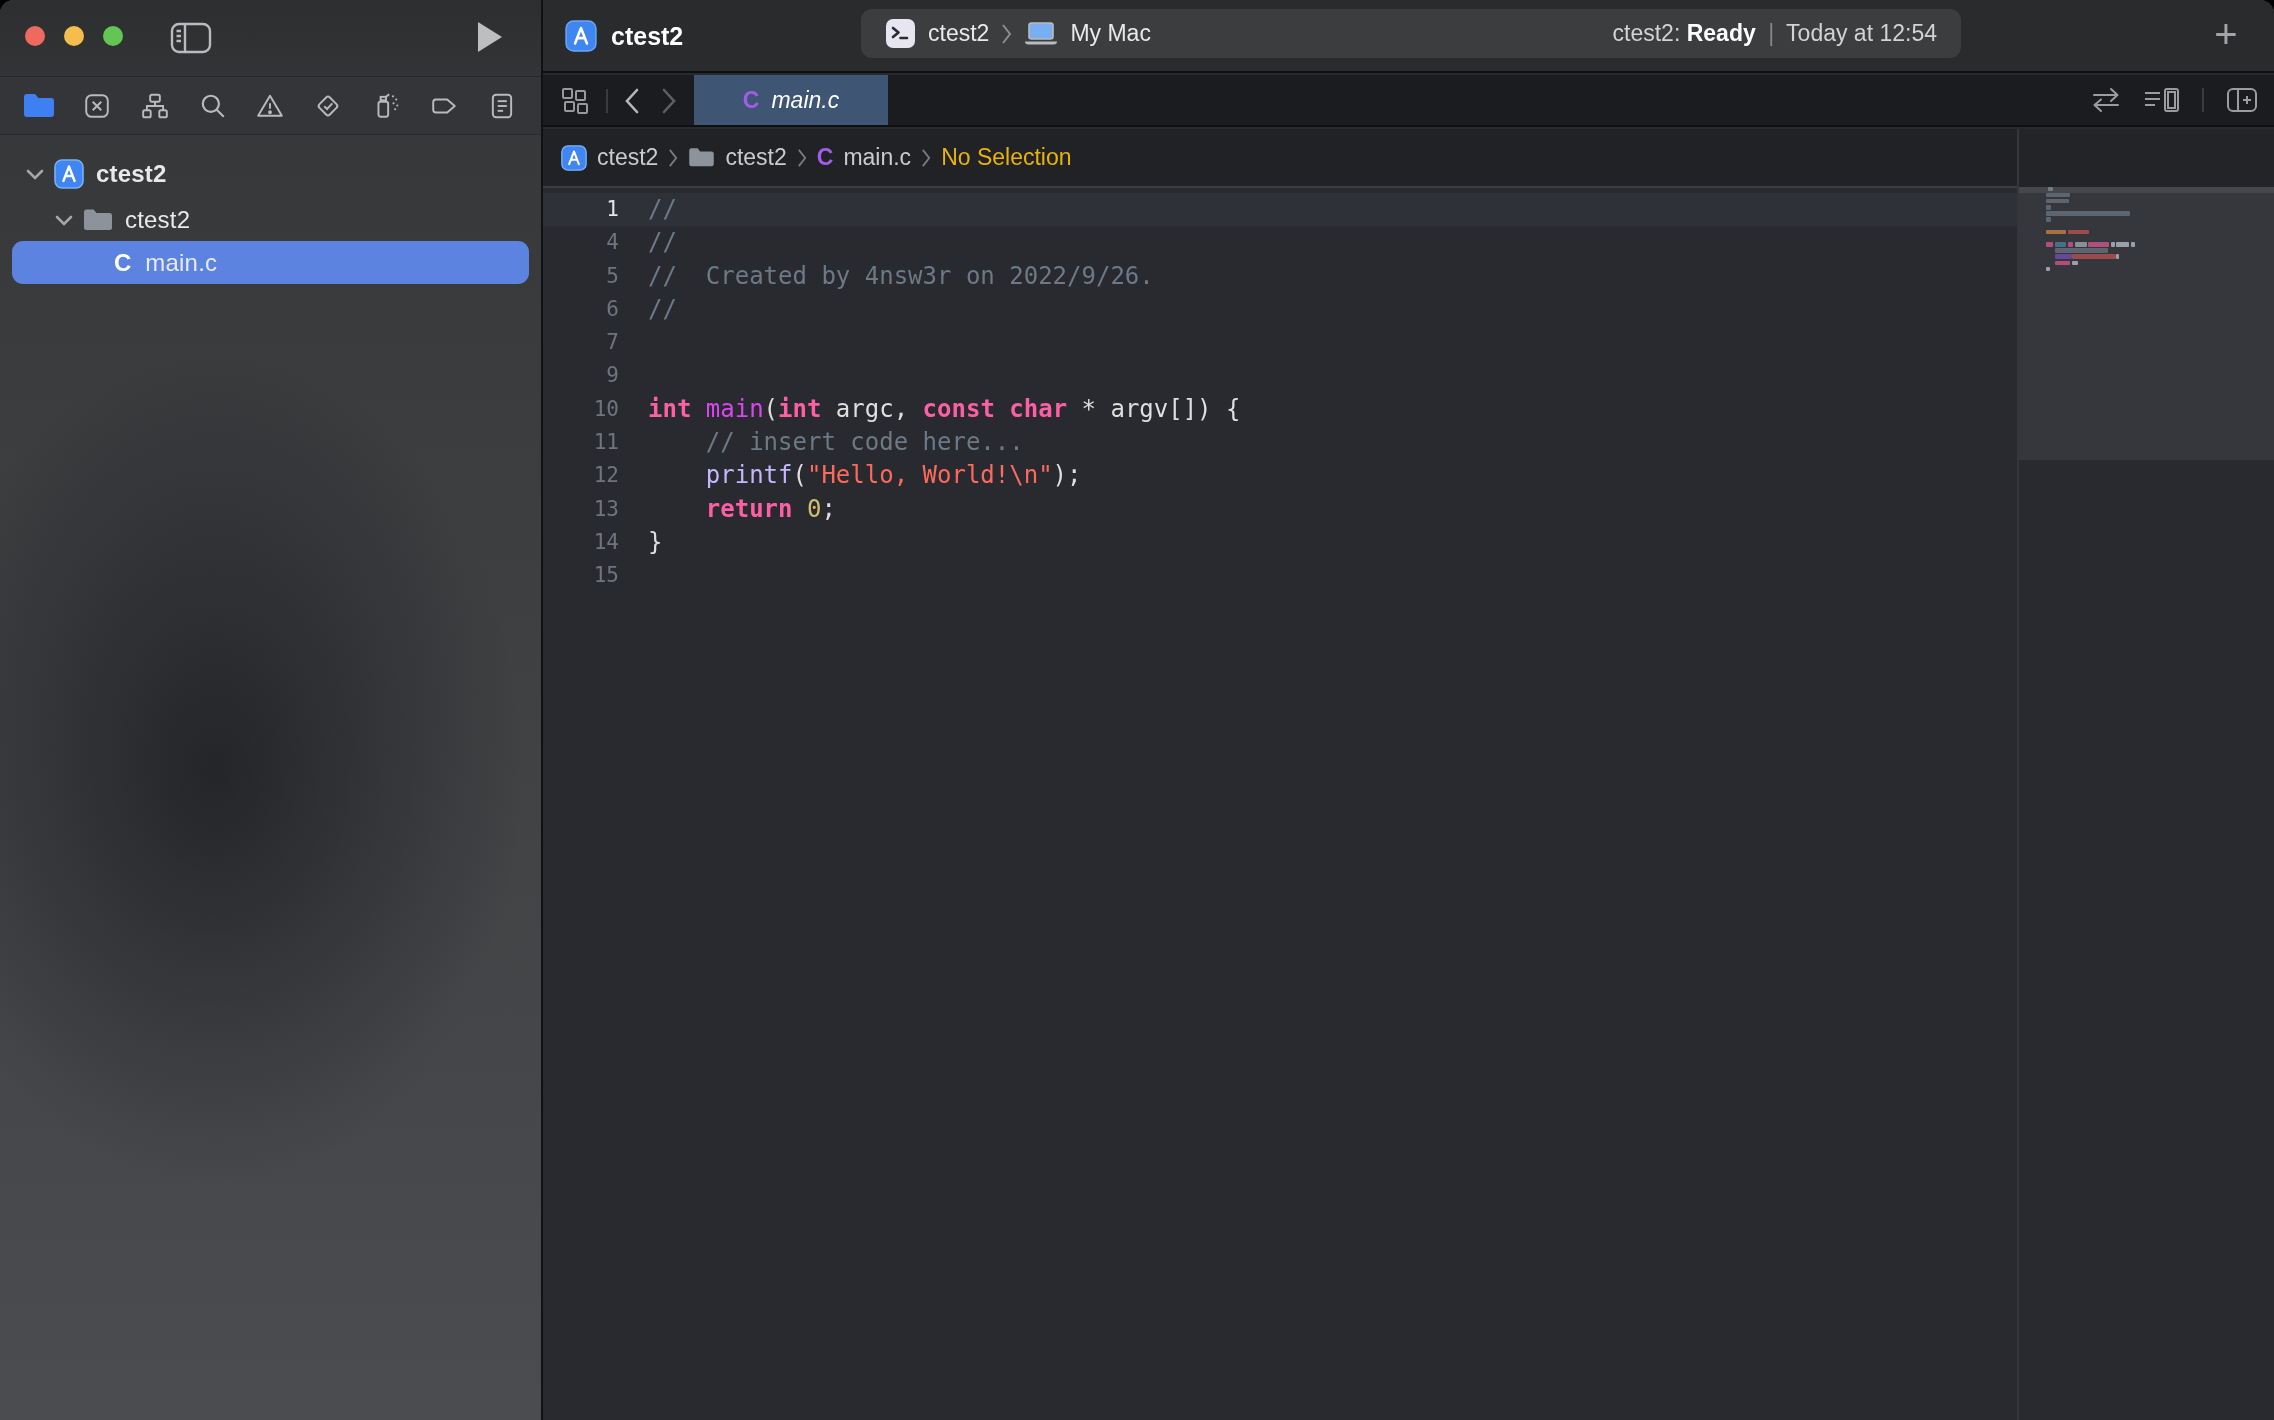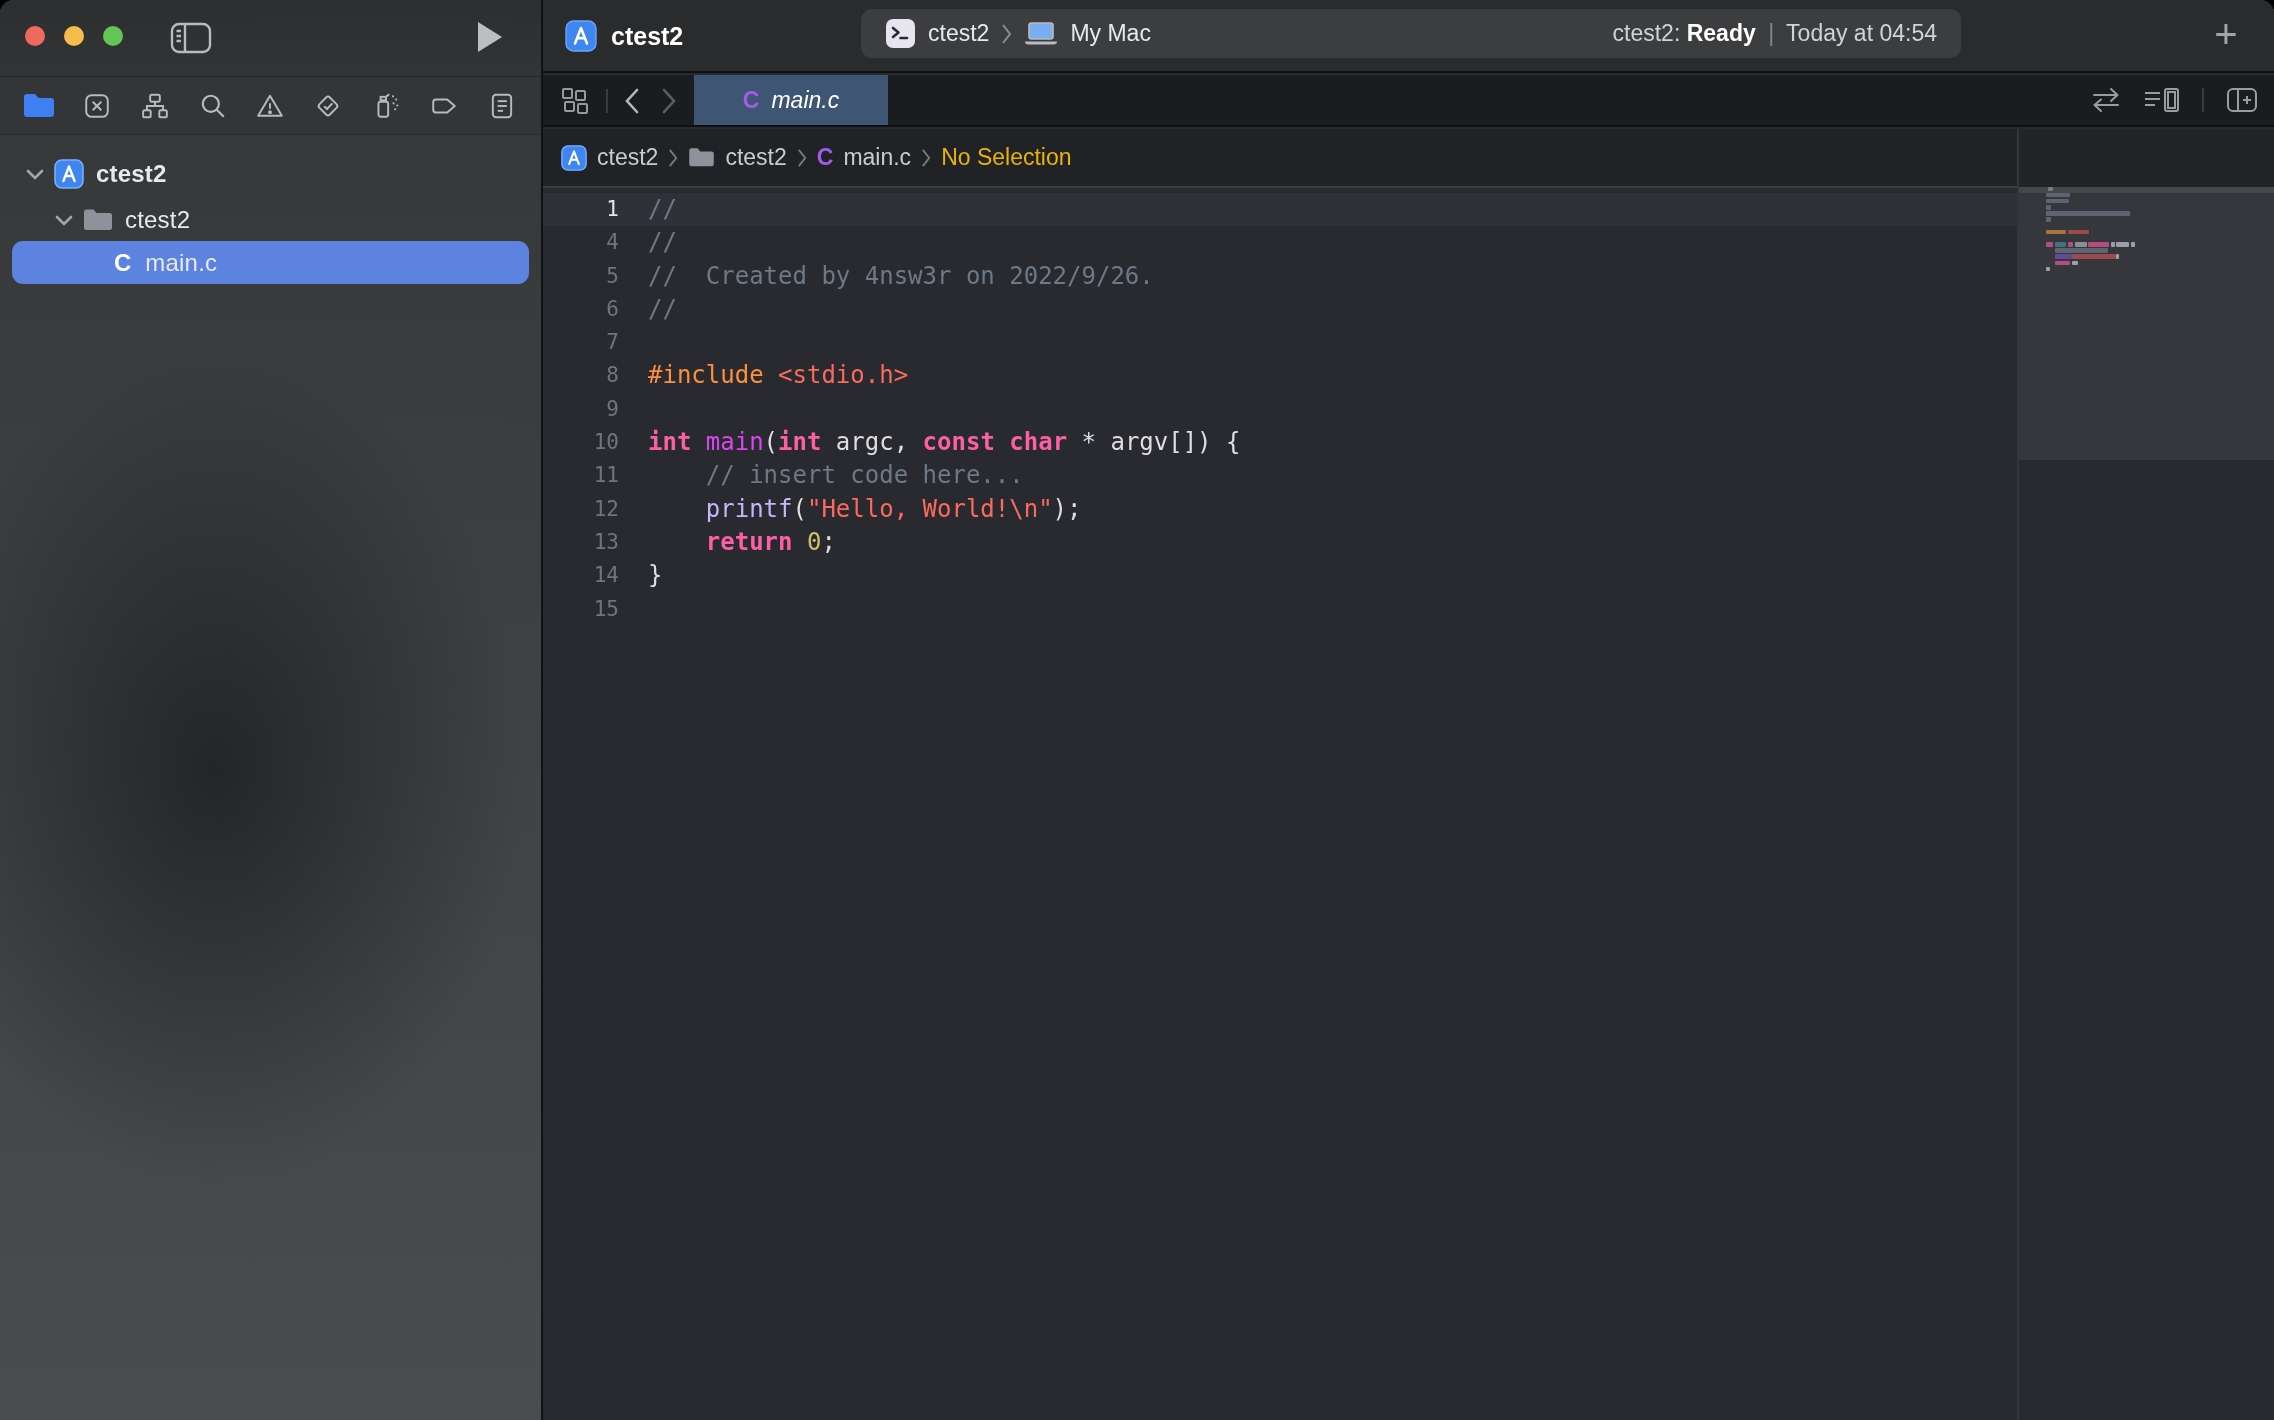--- a/index.html
+++ b/index.html
@@ -240,21 +240,21 @@
           <svg width="34" height="24" viewBox="0 0 34 24">
               <rect x="5" y="1" width="24" height="16" rx="2.5" fill="#79aef0" stroke="#b9bbbf" stroke-width="1.6"></rect>
               <path d="M1 19.5 h32 q0 3-3.5 3 h-25 q-3.5 0-3.5-3 z" fill="#b9bbbf"></path>
             </svg>
         </span>
         <span>My Mac</span>
         <span class="pill-status">
           <span>ctest2:</span>
           <b>Ready</b>
           <span class="bar">|</span>
-          <span>Today at 04:54</span>
+          <span>Today at 12:54</span>
         </span>
       </div>
 
       <div class="lib-btn">+</div>
     </div>
 
     <div class="tabbar">
       <div class="tab-overview">
         <svg width="28" height="28" viewBox="0 0 28 28" fill="none" stroke="#97999c" stroke-width="2">
           <rect x="2" y="2" width="9" height="9" rx="1"></rect>
@@ -339,21 +339,20 @@
       <span class="last">No Selection</span>
     </div>
 
     <div class="editor">
       <div id="code-lines">
           <div class="code-line current"><span class="ln">1</span><span class="code"><span class="tok-comment">//</span></span></div>
           <div class="code-line"><span class="ln">4</span><span class="code"><span class="tok-comment">//</span></span></div>
           <div class="code-line"><span class="ln">5</span><span class="code"><span class="tok-comment">//  Created by 4nsw3r on 2022/9/26.</span></span></div>
           <div class="code-line"><span class="ln">6</span><span class="code"><span class="tok-comment">//</span></span></div>
           <div class="code-line"><span class="ln">7</span><span class="code"></span></div>
-          <div class="code-line"><span class="ln">8</span><span class="code"><span class="tok-preproc">#include </span><span class="tok-string">&lt;stdio.h&gt;</span></span></div>
           <div class="code-line"><span class="ln">9</span><span class="code"></span></div>
           <div class="code-line"><span class="ln">10</span><span class="code"><span class="tok-keyword">int</span><span class="tok-plain"> </span><span class="tok-funcdecl">main</span><span class="tok-plain">(</span><span class="tok-keyword">int</span><span class="tok-plain"> argc, </span><span class="tok-keyword">const</span><span class="tok-plain"> </span><span class="tok-keyword">char</span><span class="tok-plain"> * argv[]) {</span></span></div>
           <div class="code-line"><span class="ln">11</span><span class="code"><span class="tok-comment">    // insert code here...</span></span></div>
           <div class="code-line"><span class="ln">12</span><span class="code"><span class="tok-plain">    </span><span class="tok-funccall">printf</span><span class="tok-plain">(</span><span class="tok-string">"Hello, World!\n"</span><span class="tok-plain">);</span></span></div>
           <div class="code-line"><span class="ln">13</span><span class="code"><span class="tok-plain">    </span><span class="tok-keyword">return</span><span class="tok-plain"> </span><span class="tok-number">0</span><span class="tok-plain">;</span></span></div>
           <div class="code-line"><span class="ln">14</span><span class="code"><span class="tok-plain">}</span></span></div>
           <div class="code-line"><span class="ln">15</span><span class="code"></span></div>
         </div>
     </div>
 

